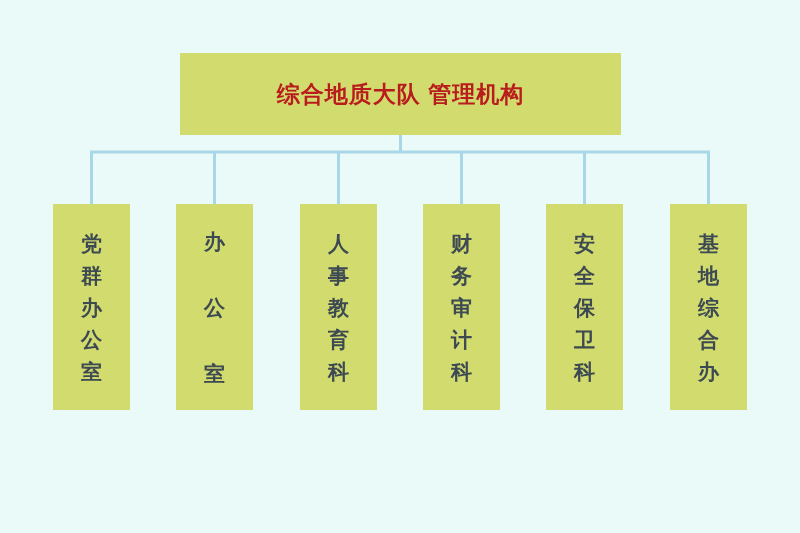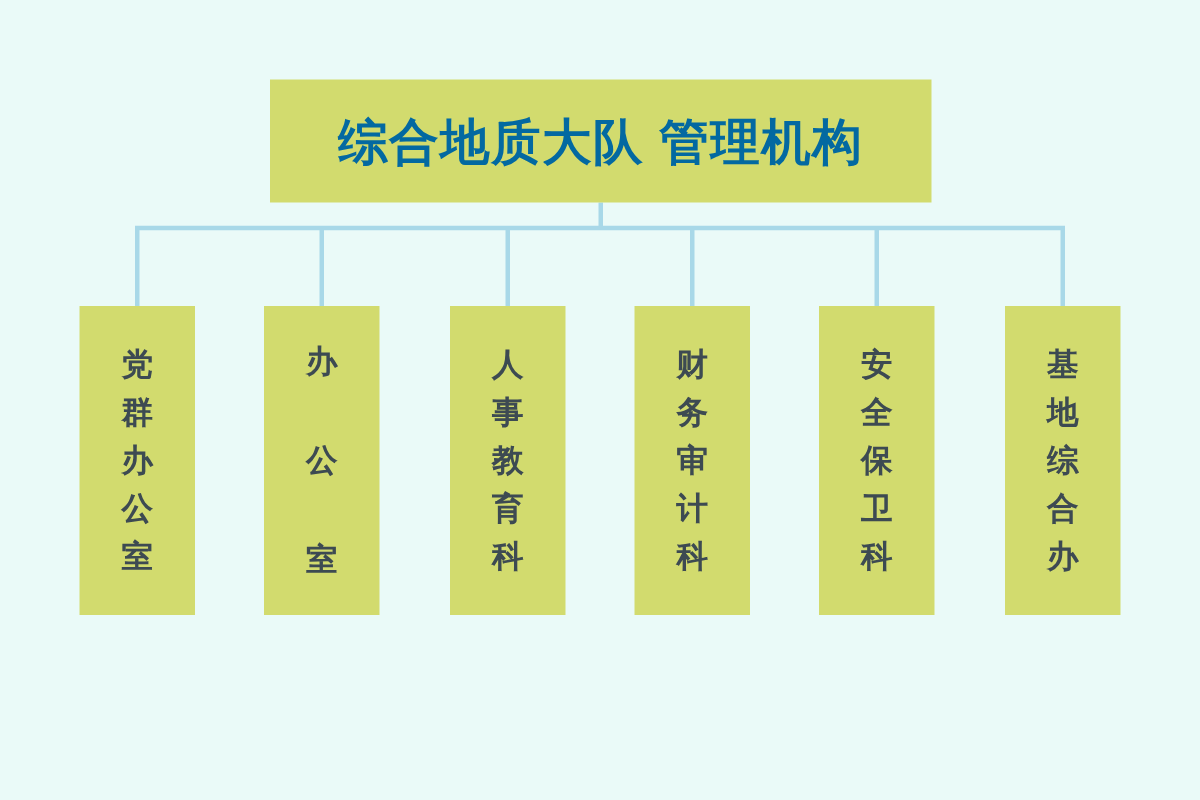--- a/index.html
+++ b/index.html
@@ -26,23 +26,23 @@
     top: 53px;
     width: 441px;
     height: 82px;
     background: #d2db6e;
     display: flex;
     align-items: center;
     justify-content: center;
     box-sizing: border-box;
   }
   .root-label {
-    font-size: 33px;
+    font-size: 23px;
     font-weight: bold;
-    color: #0369a1;
+    color: #b91c1c;
     letter-spacing: 1px;
     white-space: nowrap;
     line-height: 1;
   }
 
   
   #connectors {
     position: absolute;
     left: 0;
     top: 0;

